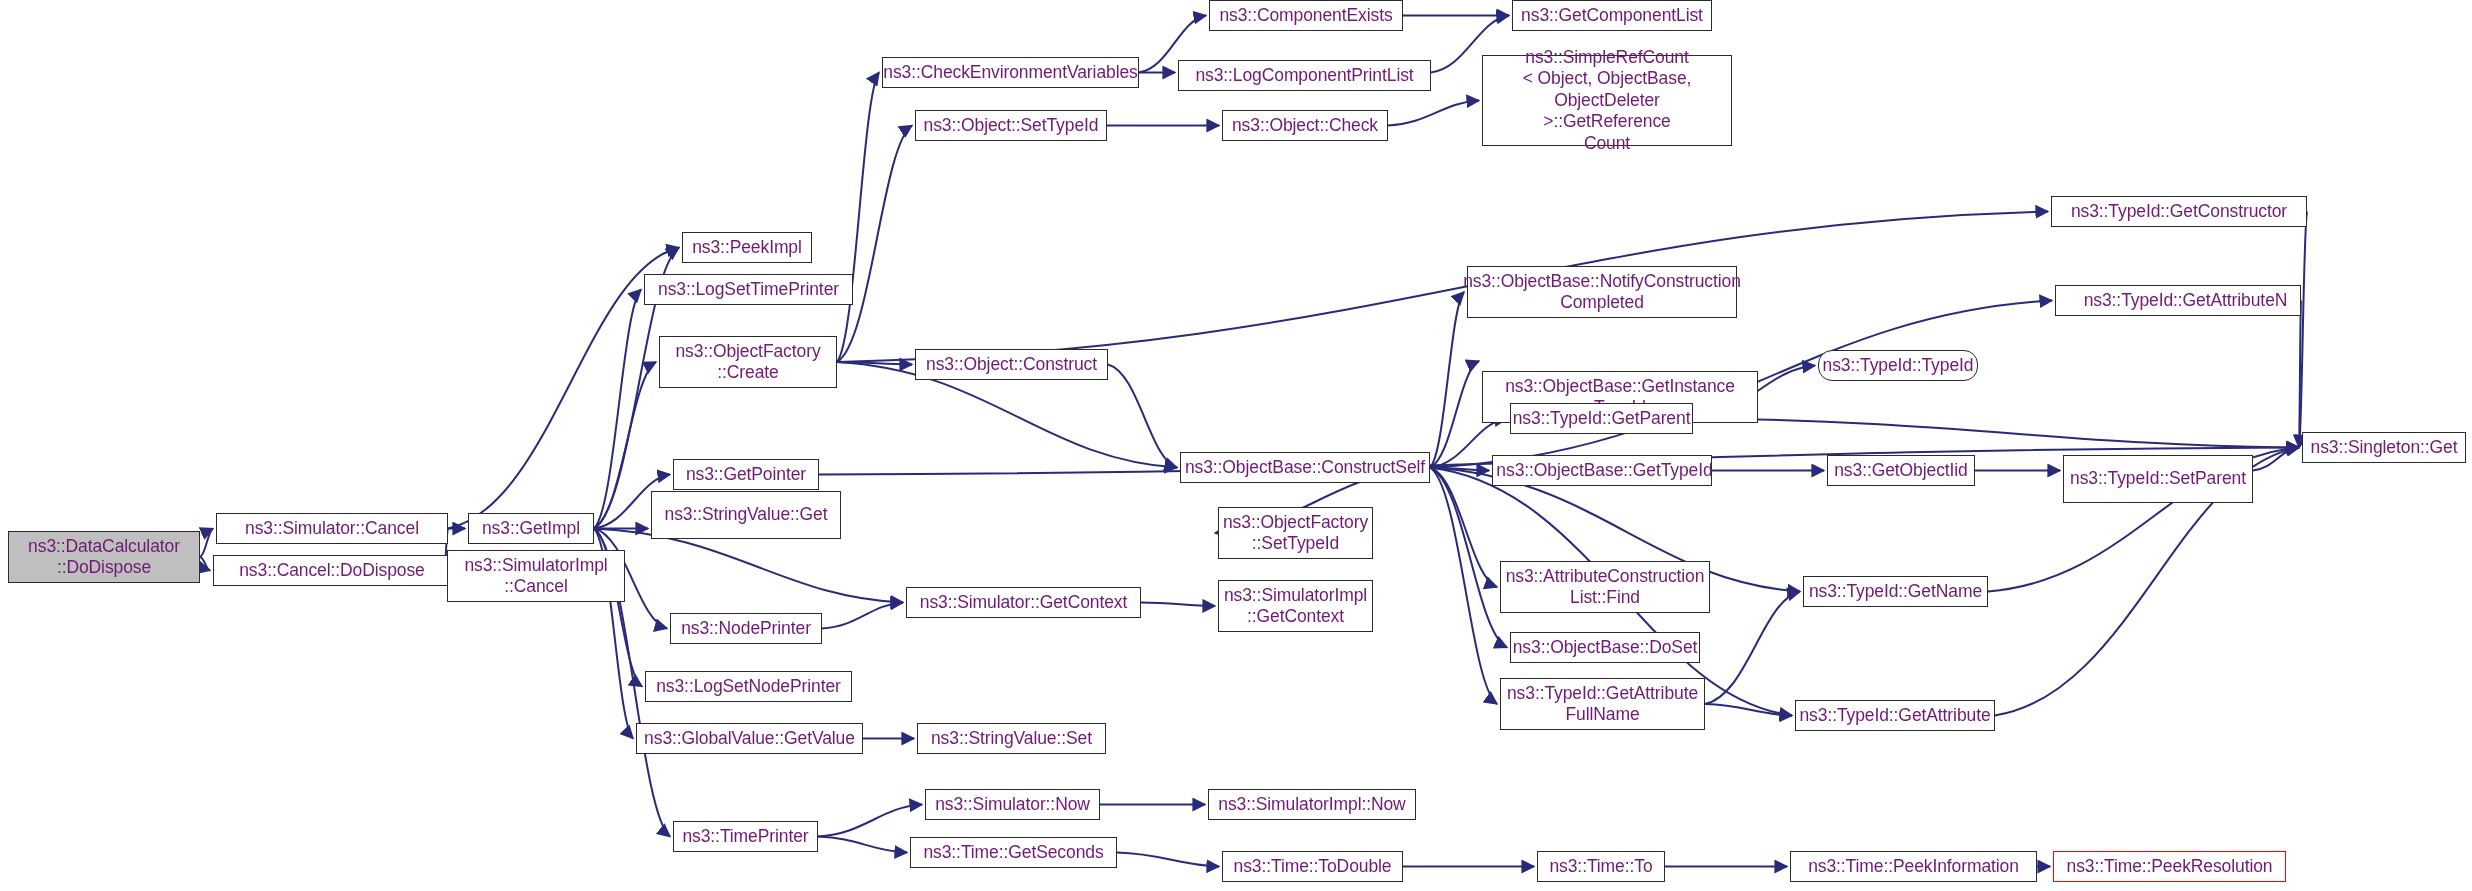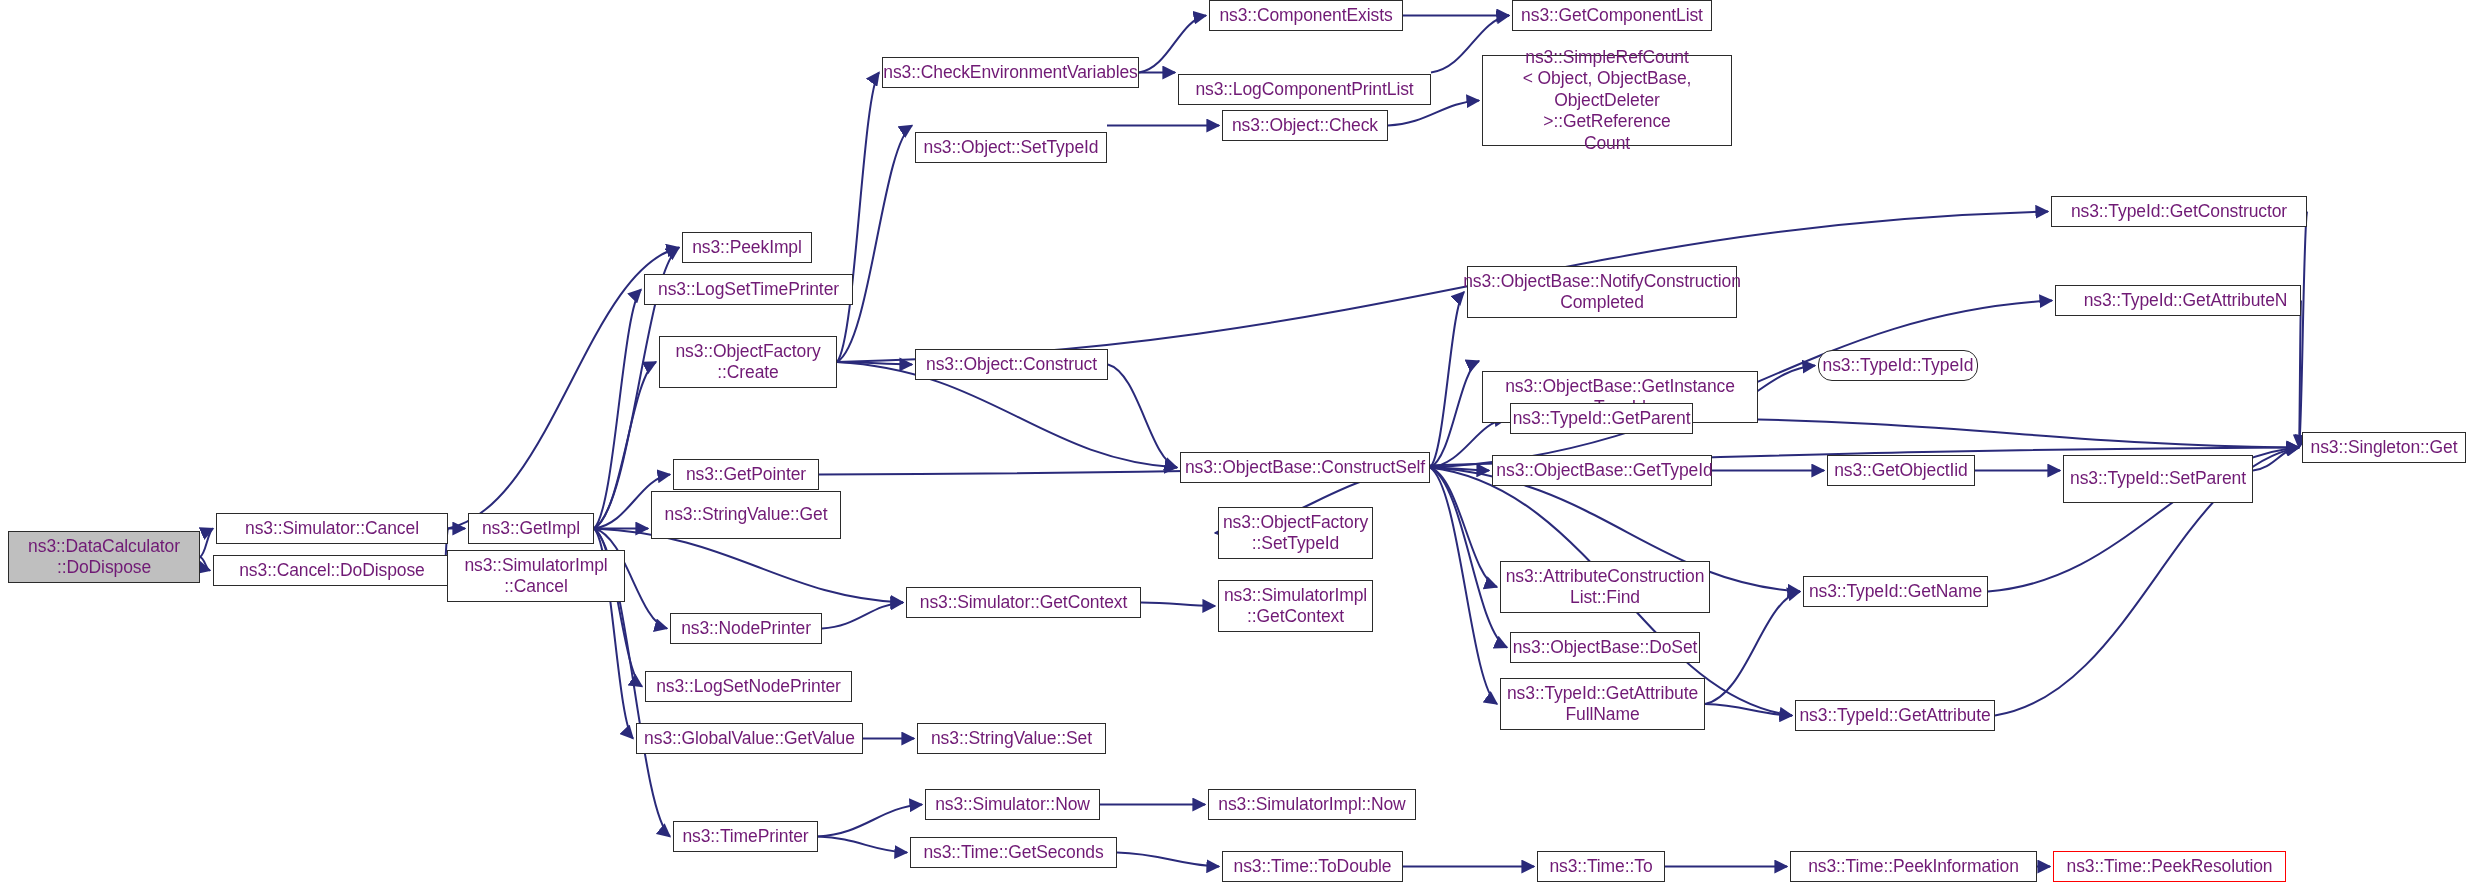--- a/index.html
+++ b/index.html
@@ -135,23 +135,23 @@
       <div class="node" style="left: 644px; top: 274px; width: 209px; height: 31px;">ns3::LogSetTimePrinter</div>
       <div class="node" style="left: 659px; top: 336px; width: 178px; height: 52px;">ns3::ObjectFactory
 ::Create</div>
       <div class="node" style="left: 673px; top: 459px; width: 146px; height: 31px;">ns3::GetPointer</div>
       <div class="node" style="left: 651px; top: 491px; width: 190px; height: 48px;">ns3::StringValue::Get</div>
       <div class="node" style="left: 670px; top: 613px; width: 152px; height: 31px;">ns3::NodePrinter</div>
       <div class="node" style="left: 645px; top: 671px; width: 207px; height: 31px;">ns3::LogSetNodePrinter</div>
       <div class="node" style="left: 636px; top: 723px; width: 227px; height: 31px;">ns3::GlobalValue::GetValue</div>
       <div class="node" style="left: 673px; top: 821px; width: 145px; height: 31px;">ns3::TimePrinter</div>
       <div class="node" style="left: 882px; top: 57px; width: 257px; height: 31px;">ns3::CheckEnvironmentVariables</div>
-      <div class="node" style="left: 915px; top: 110px; width: 192px; height: 31px; margin-top: 22px;">ns3::Object::SetTypeId</div>
+      <div class="node" style="left: 915px; top: 110px; width: 192px; height: 31px;">ns3::Object::SetTypeId</div>
       <div class="node" style="left: 1209px; top: 0px; width: 194px; height: 31px;">ns3::ComponentExists</div>
-      <div class="node" style="left: 1178px; top: 74px; width: 253px; height: 31px;">ns3::LogComponentPrintList</div>
+      <div class="node" style="left: 1178px; top: 60px; width: 253px; height: 31px;">ns3::LogComponentPrintList</div>
       <div class="node" style="left: 1222px; top: 110px; width: 166px; height: 31px;">ns3::Object::Check</div>
       <div class="node" style="left: 1512px; top: 0px; width: 200px; height: 31px;">ns3::GetComponentList</div>
       <div class="node" style="left: 1482px; top: 55px; width: 250px; height: 91px;">ns3::SimpleRefCount
 &lt; Object, ObjectBase,
 ObjectDeleter &gt;::GetReference
 Count</div>
       <div class="node" style="left: 915px; top: 349px; width: 193px; height: 31px;">ns3::Object::Construct</div>
       <div class="node" style="left: 906px; top: 587px; width: 235px; height: 31px;">ns3::Simulator::GetContext</div>
       <div class="node" style="left: 917px; top: 723px; width: 189px; height: 31px;">ns3::StringValue::Set</div>
       <div class="node" style="left: 925px; top: 789px; width: 175px; height: 31px;">ns3::Simulator::Now</div>

